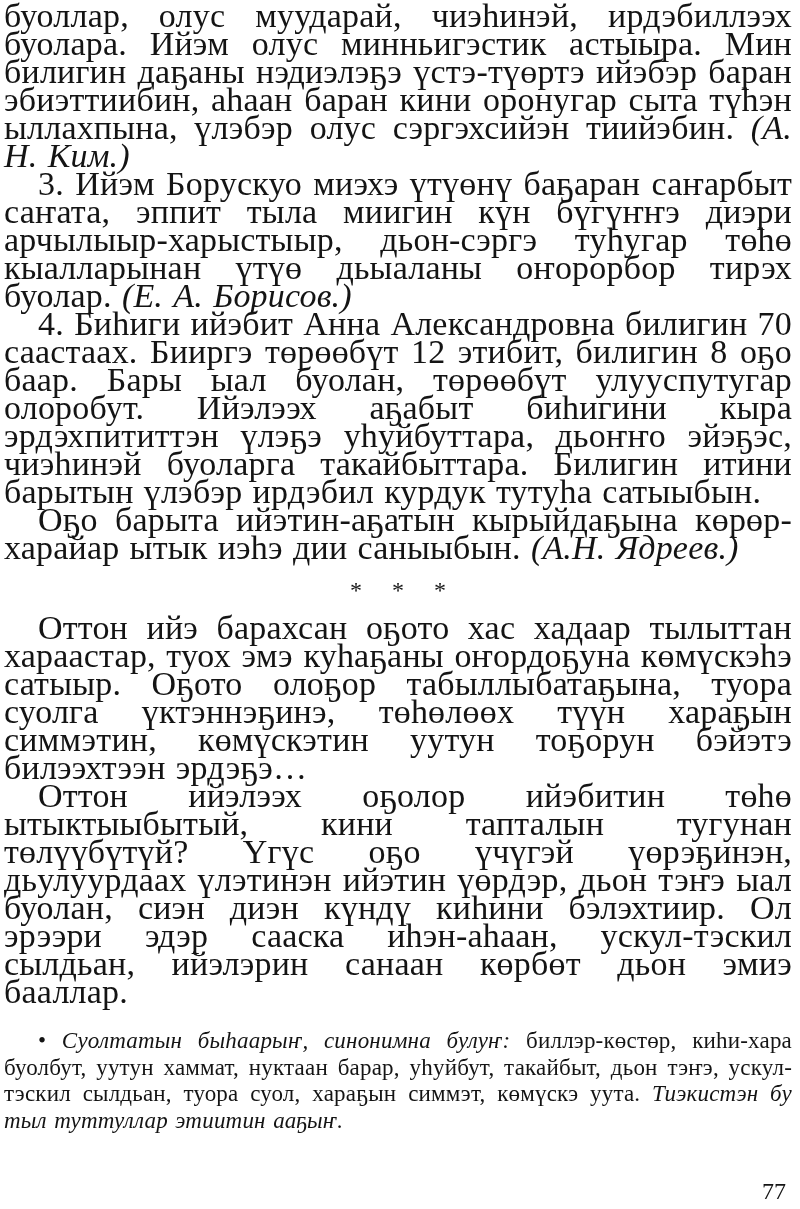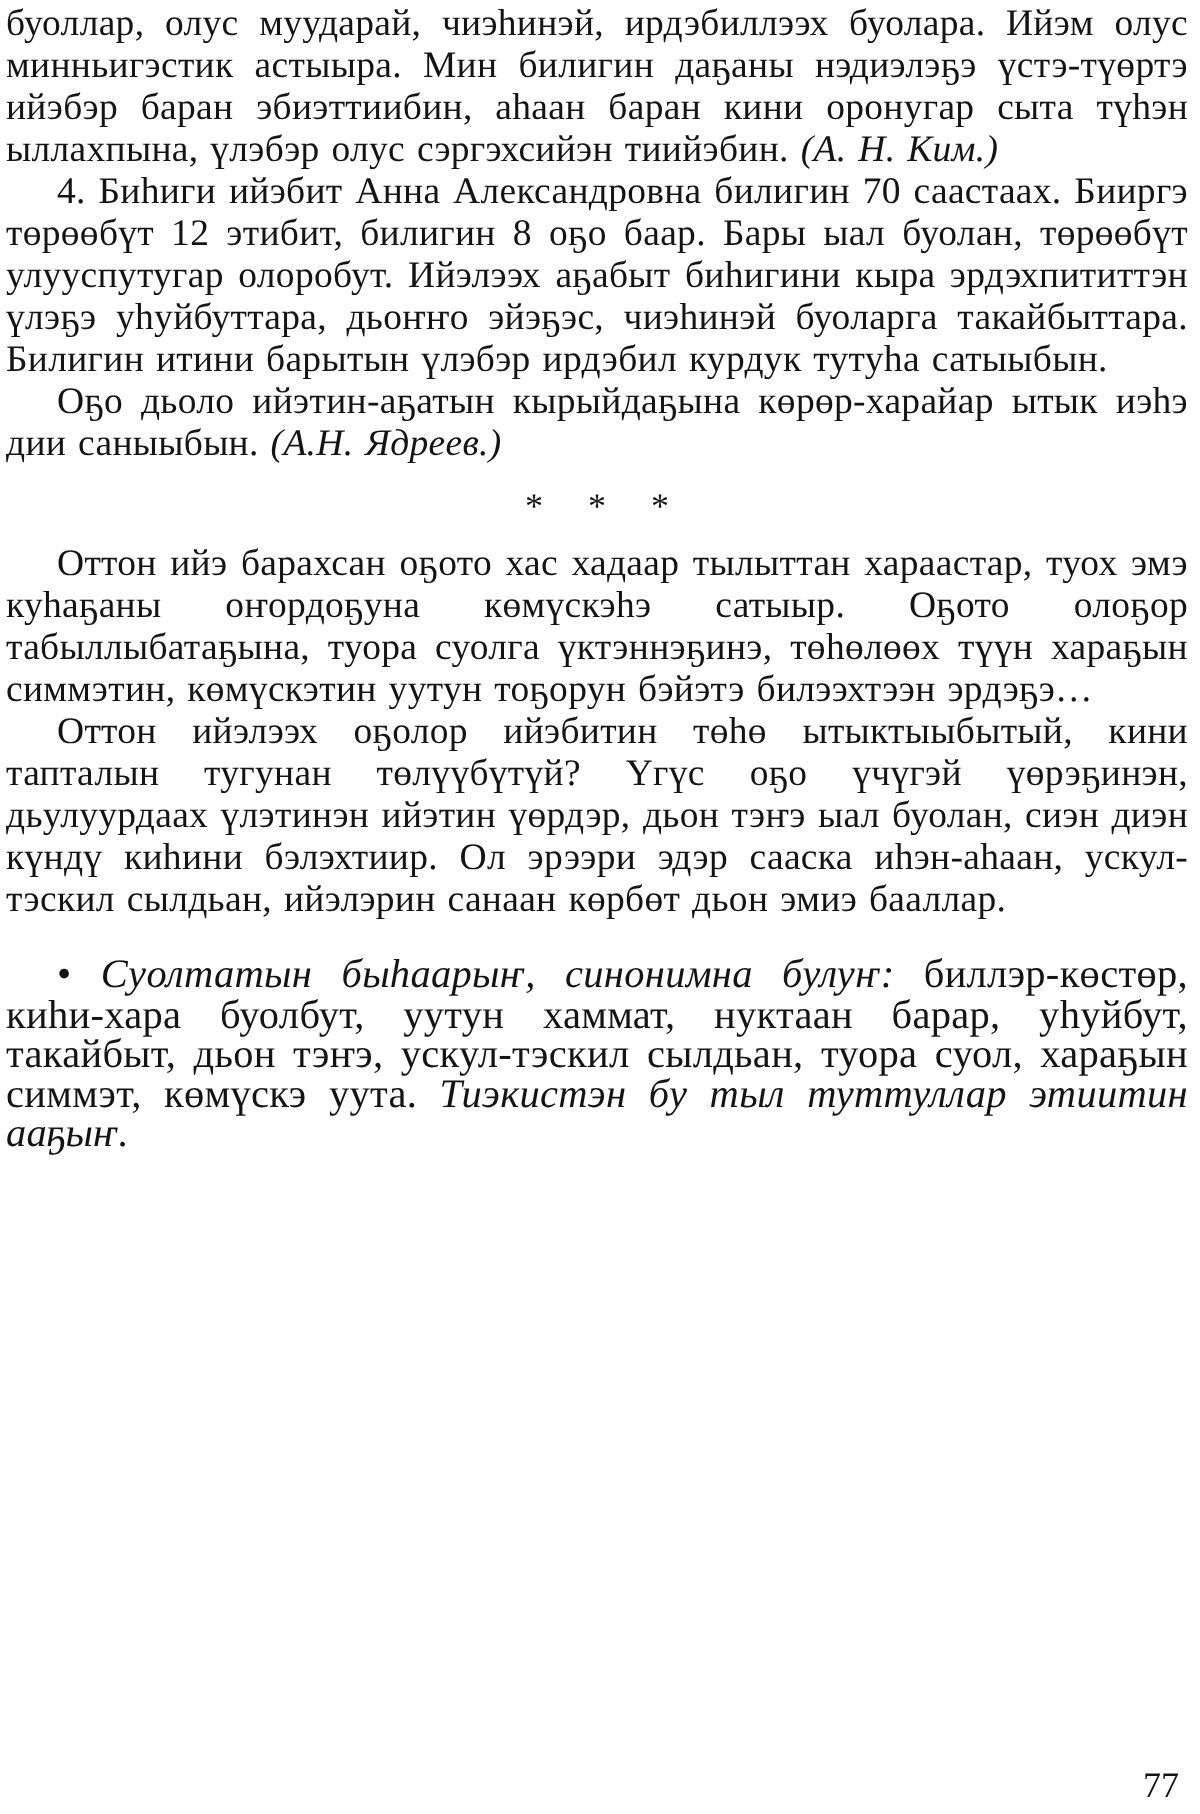--- a/index.html
+++ b/index.html
@@ -13,58 +13,59 @@
     position: relative;
     width: 800px; height: 1209px;
     padding: 2px 8px 0 4px;
     font-family: "Liberation Serif", "DejaVu Serif", serif;
     color: #141414;
     background: #ffffff;
   }
   .text-body { width: 100%; }
   .para {
     margin: 0;
-    font-size: 25px;
+    font-size: 34px;
     line-height: 28px;
     text-align: justify;
     letter-spacing: 0.2px;
     word-spacing: 1.5px;
   }
   .para.indent { text-indent: 34px; }
   .para.no-indent { text-indent: 0; }
   .separator {
     margin: 16px 0 12px 0;
     text-align: center;
     font-size: 24px;
     line-height: 24px;
     letter-spacing: 12px;
     text-indent: 12px;
   }
   .para.exercise {
     margin-top: 22px;
-    font-size: 27px;
+    font-size: 23px;
     line-height: 26.5px;
   }
   .italic { font-style: italic; }
   .normal { font-style: normal; }
   .bullet { font-style: normal; }
   .page-number {
     position: absolute;
     right: 14px; bottom: 4px;
     font-size: 24px;
     font-weight: 500;
   }
 </style>
 </head>
 <body>
 
 <div class="page">
   <div class="text-body">
       <p class="para no-indent"><span class="normal">буоллар, олус муударай, чиэһинэй, ирдэбиллээх буолара. Ийэм олус минньигэстик астыыра. Мин билигин даҕаны нэдиэлэҕэ үстэ-түөртэ ийэбэр баран эбиэттиибин, аһаан баран кини оронугар сыта түһэн ыллахпына, үлэбэр олус сэргэхсийэн тиийэбин. </span><span class="italic">(А. Н. Ким.)</span></p>
+      <p class="para indent"><span class="normal">3. Ийэм Борускуо миэхэ үтүөнү баҕаран саҥарбыт саҥата, эппит тыла миигин күн бүгүҥҥэ диэри арчылыыр-харыстыыр, дьон-сэргэ туһугар төһө кыалларынан үтүө дьыаланы оҥорорбор тирэх буолар. </span><span class="italic">(Е. А. Борисов.)</span></p>
       <p class="para indent"><span class="normal">4. Биһиги ийэбит Анна Александровна билигин 70 саастаах. Бииргэ төрөөбүт 12 этибит, билигин 8 оҕо баар. Бары ыал буолан, төрөөбүт улууспутугар олоробут. Ийэлээх аҕабыт биһигини кыра эрдэхпититтэн үлэҕэ уһуйбуттара, дьоҥҥо эйэҕэс, чиэһинэй буоларга такайбыттара. Билигин итини барытын үлэбэр ирдэбил курдук тутуһа сатыыбын.</span></p>
-      <p class="para indent"><span class="normal">Оҕо дьоло ийэтин-аҕатын кырыйдаҕына көрөр-харайар ытык иэһэ дии саныыбын. </span><span class="italic">(А.Н. Ядреев.)</span></p>
+      <p class="para indent"><span class="normal">Оҕо барыта ийэтин-аҕатын кырыйдаҕына көрөр-харайар ытык иэһэ дии саныыбын. </span><span class="italic">(А.Н. Ядреев.)</span></p>
       <p class="separator">* * *</p>
       <p class="para indent"><span class="normal">Оттон ийэ барахсан оҕото хас хадаар тылыттан хараастар, туох эмэ куһаҕаны оҥордоҕуна көмүскэһэ сатыыр. Оҕото олоҕор табыллыбатаҕына, туора суолга үктэннэҕинэ, төһөлөөх түүн хараҕын симмэтин, көмүскэтин уутун тоҕорун бэйэтэ билээхтээн эрдэҕэ…</span></p>
       <p class="para indent"><span class="normal">Оттон ийэлээх оҕолор ийэбитин төһө ытыктыыбытый, кини тапталын тугунан төлүүбүтүй? Үгүс оҕо үчүгэй үөрэҕинэн, дьулуурдаах үлэтинэн ийэтин үөрдэр, дьон тэҥэ ыал буолан, сиэн диэн күндү киһини бэлэхтиир. Ол эрээри эдэр сааска иһэн-аһаан, ускул-тэскил сылдьан, ийэлэрин санаан көрбөт дьон эмиэ бааллар.</span></p>
       <p class="para exercise indent"><span class="bullet">• </span><span class="italic">Суолтатын быһаарыҥ, синонимна булуҥ:</span><span class="normal"> биллэр-көстөр, киһи-хара буолбут, уутун хаммат, нуктаан барар, уһуйбут, такайбыт, дьон тэҥэ, ускул-тэскил сылдьан, туора суол, хараҕын симмэт, көмүскэ уута. </span><span class="italic">Тиэкистэн бу тыл туттуллар этиитин ааҕыҥ.</span></p>
     </div>
   <div class="page-number">77</div>
 </div>
 
 </body></html>

